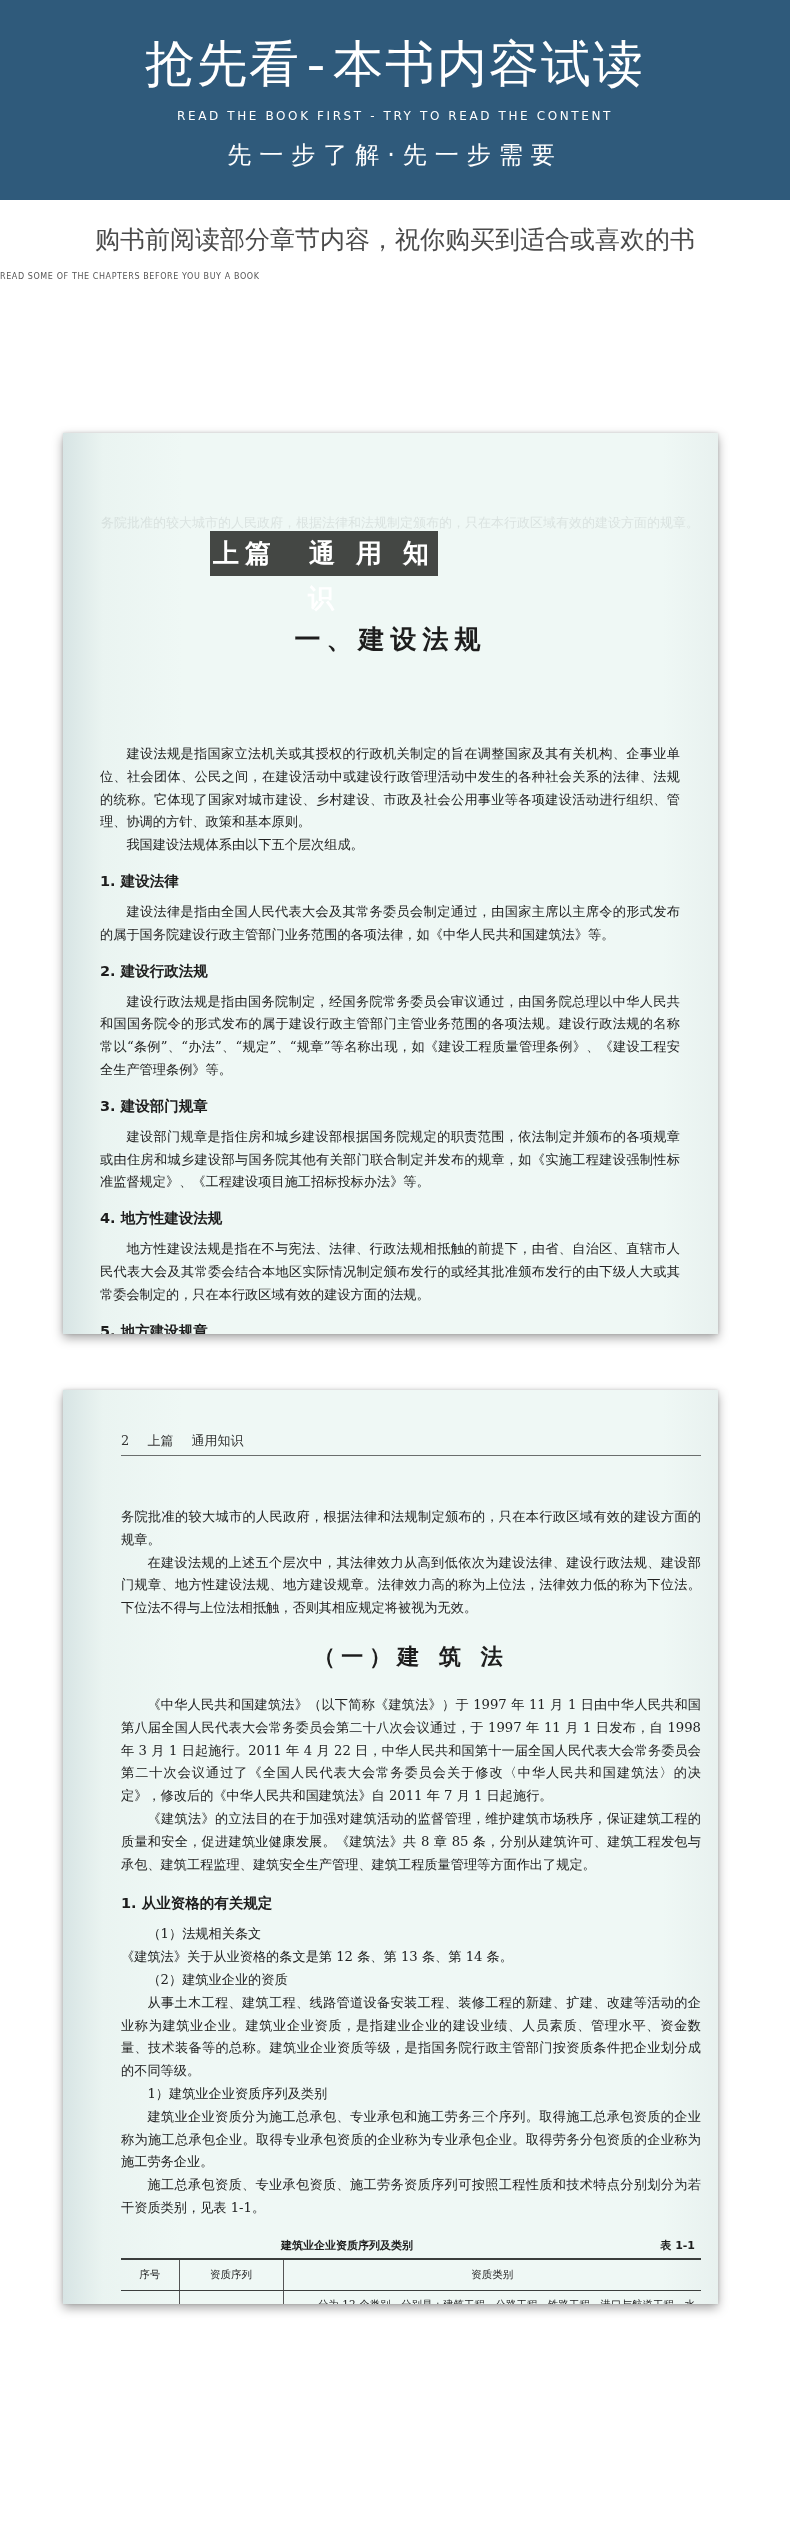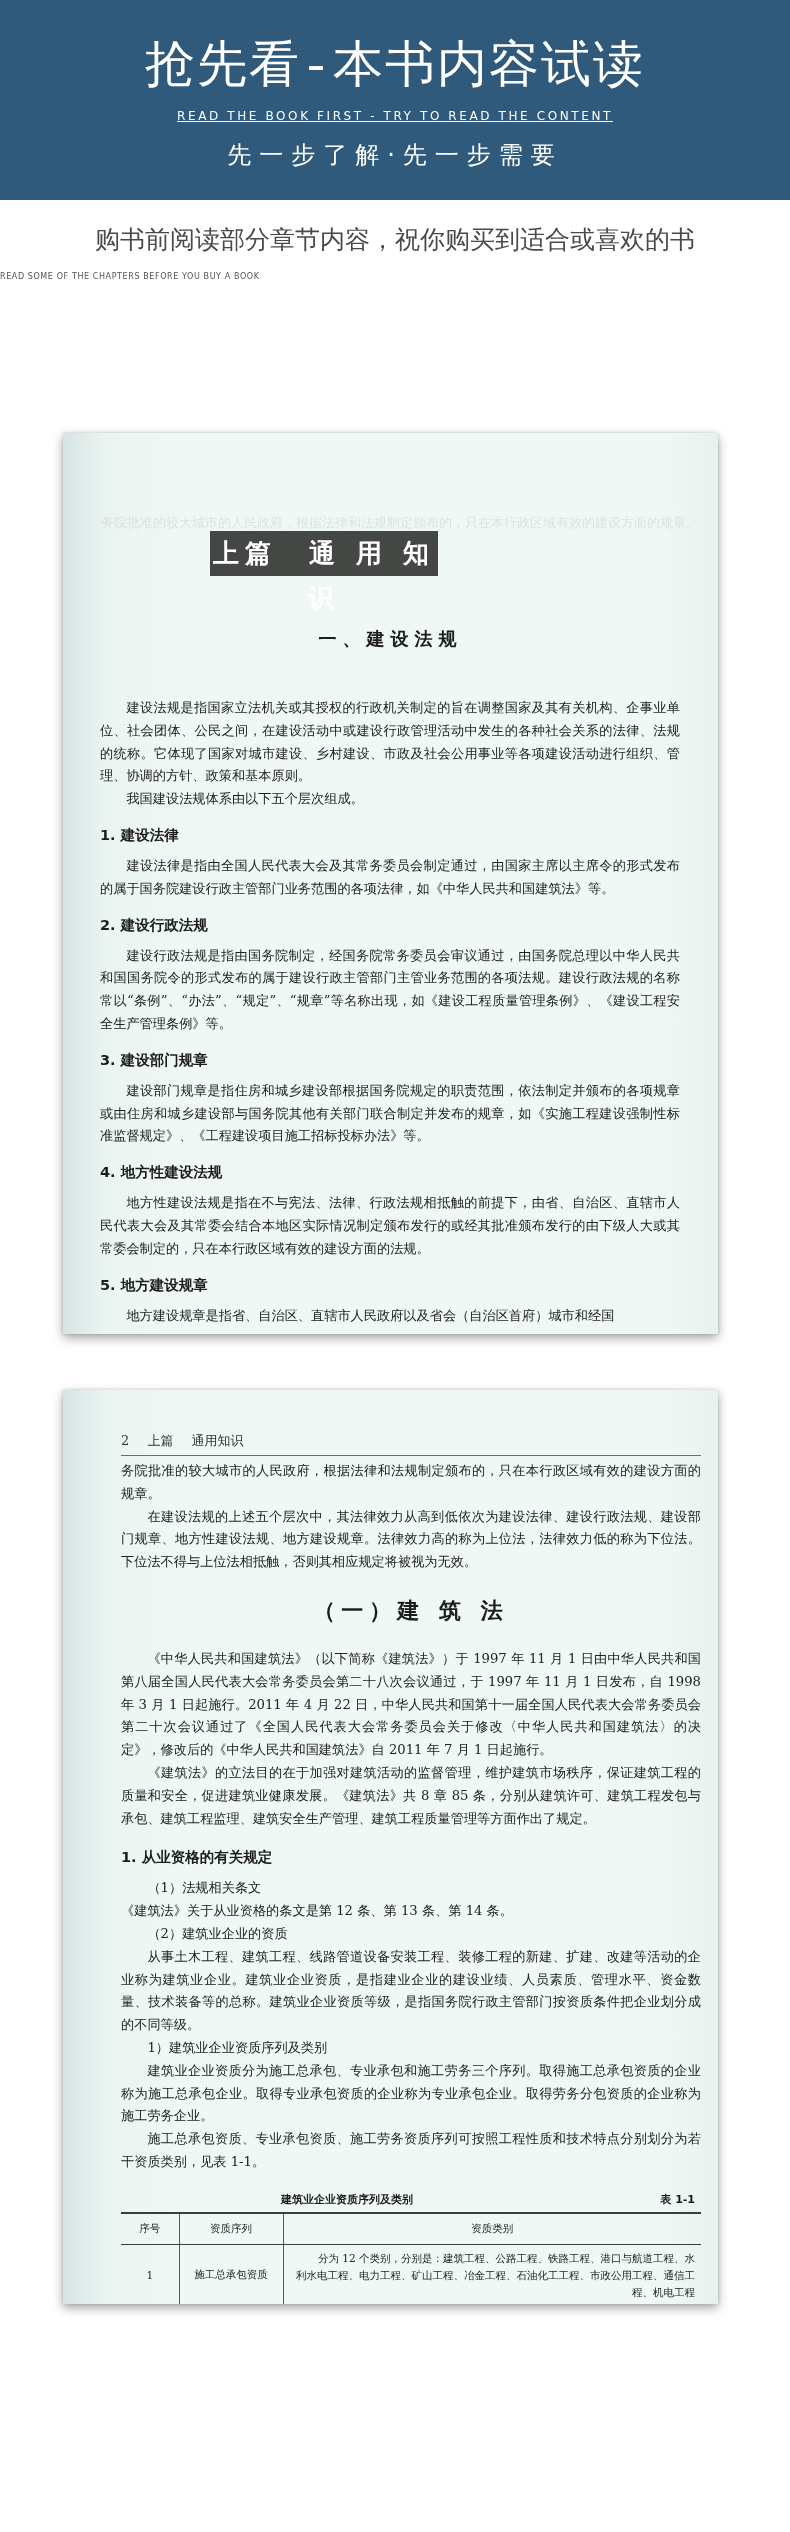--- a/index.html
+++ b/index.html
@@ -12,21 +12,21 @@
     background: #2f5a7b; color: #ffffff; text-align: center;
   }
   .banner-title {
     position: absolute; left: 0; right: 0; top: 38px;
     font-family: Liberation Mono, monospace;
     font-size: 50px; letter-spacing: 2px; line-height: 60px; font-weight: normal;
   }
   .banner-sub-en {
     position: absolute; left: 0; right: 0; top: 108px;
     font-family: "DejaVu Sans", "Liberation Sans", sans-serif;
-    font-size: 12px; letter-spacing: 2.6px; line-height: 16px; text-decoration: underline;
+    font-size: 12px; letter-spacing: 2.6px; line-height: 16px;
   }
   .banner-sub-cn {
     position: absolute; left: 0; right: 0; top: 138px;
     font-family: "DejaVu Sans", "Liberation Sans", sans-serif;
     font-size: 24px; letter-spacing: 8px; line-height: 34px;
   }
 
   
   .intro-cn {
     position: absolute; left: 0; right: 0; top: 223px; text-align: center;
@@ -56,23 +56,23 @@
   }
 
   .part-banner {
     position: absolute; left: 147px; top: 98px; width: 228px; height: 45px;
     background: #444744; color: #ffffff; text-align: center;
     font-family: "DejaVu Sans", "Liberation Sans", sans-serif; font-weight: bold;
     font-size: 26px; line-height: 45px; letter-spacing: 6px;
   }
   .chapter-title {
     position: absolute; left: 0; right: 0; top: 188px; text-align: center;
-    font-size: 18px; letter-spacing: 6px; line-height: 36px; color: #1d1d1d;
-  }
-  .text-block { position: absolute; left: 37px; width: 580px; }
+    font-size: 26px; letter-spacing: 6px; line-height: 36px; color: #1d1d1d;
+  }
+  .text-block { position: absolute; left: 37px; width: 580px; margin-top: 46px; }
   .para {
     font-size: 13.2px; line-height: 22.8px; text-align: justify; text-indent: 2em;
     color: #222;
   }
   .para.noindent { text-indent: 0; }
   .sec-h {
     font-family: "DejaVu Sans", "Liberation Sans", sans-serif; font-weight: bold;
     font-size: 14.5px; line-height: 22px; color: #1d1d1d; margin: 13px 0 9px;
   }
 

